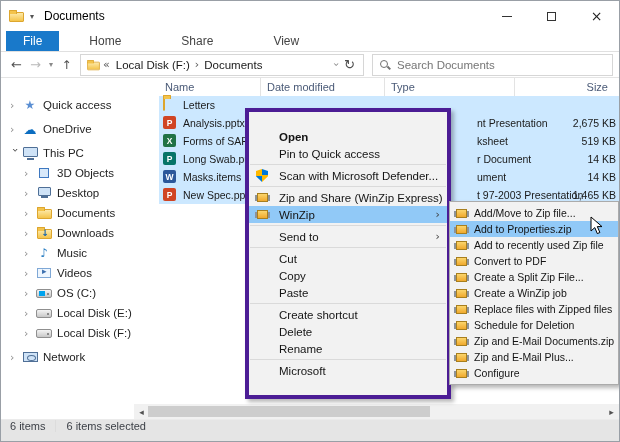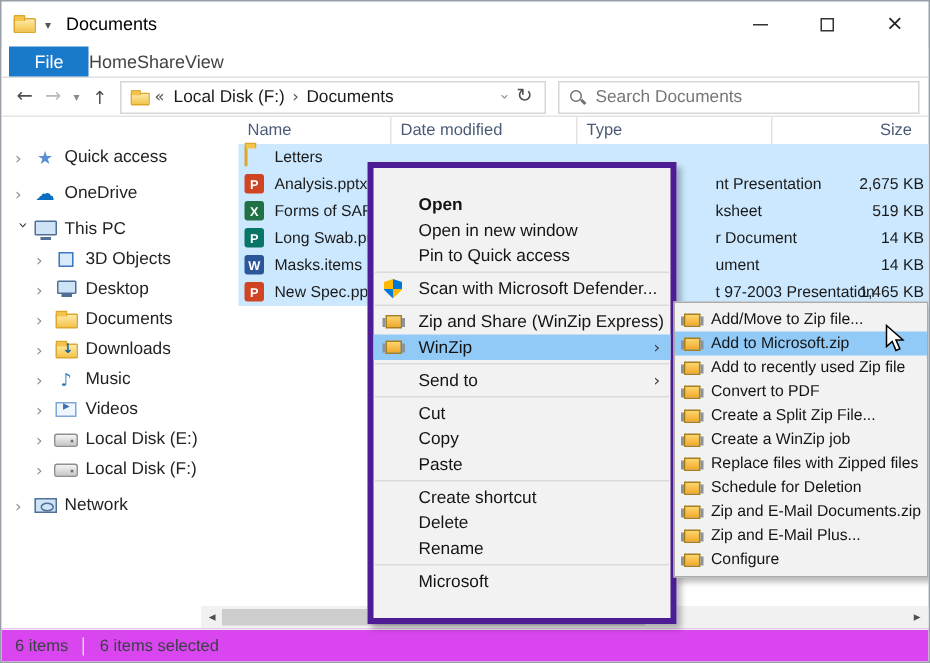--- a/index.html
+++ b/index.html
@@ -12,21 +12,21 @@
   .titlebar .title { margin-left:10px; font-size:12px; color:#000; }
   .qat-arrow { margin-left:6px; font-size:8px; color:#555; }
   .win-btns { margin-left:auto; display:flex; height:30px; }
   .wbtn { width:45px; height:30px; display:flex; align-items:center; justify-content:center; color:#222; }
   .wbtn .min-glyph { width:10px; height:1px; background:#333; display:block; }
   .wbtn .max-glyph { width:9px; height:9px; border:1px solid #333; display:block; }
   .wbtn.close { font-size:14px; font-family:"DejaVu Sans",sans-serif; }
 
   
   .tabs-row { height:21px; display:flex; align-items:stretch; padding-left:5px; border-bottom:1px solid #e0e0e0; background:#fff; }
-  .tab { padding:0 0; display:flex; align-items:center; color:#444; font-size:12px; }
+  .tab { padding:0 30px; display:flex; align-items:center; color:#444; font-size:12px; }
   .tab.file { background:var(--file-tab,#1979ca); color:#fff; padding:0 17px; }
 
   
   .addr-row { height:26px; display:flex; align-items:center; padding:0 6px; border-bottom:1px solid #e4e4e4; background:#fff; }
   .navb { width:19px; height:22px; display:flex; align-items:center; justify-content:center; font-family:"DejaVu Sans",sans-serif; }
   .navb.back { color:#4f4f4f; font-size:13px; }
   .navb.fwd { color:#b9b9b9; font-size:13px; }
   .navb.hist { color:#8a8a8a; font-size:8px; width:12px; }
   .navb.up { color:#4f4f4f; font-size:12px; }
   .addr-box { width:284px; height:22px; border:1px solid #d6d6d6; display:flex; align-items:center; padding:0 5px; margin-left:4px; background:#fff; }
@@ -101,21 +101,21 @@
   .fi-folder { width:15px; height:10px; margin-top:2px; }
 
   
   .hscroll { position:absolute; left:133px; right:0; bottom:0; height:15px; background:#f1f1f1; }
   .hs-arrow { position:absolute; top:0; width:15px; height:15px; display:flex; align-items:center; justify-content:center; color:#505050; font-family:"DejaVu Sans",sans-serif; font-size:9px; }
   .hs-arrow.left { left:0; }
   .hs-arrow.right { right:0; }
   .hs-thumb { position:absolute; left:14px; top:2px; width:282px; height:11px; background:#cdcdcd; }
 
   
-  .status { position:absolute; left:0; right:0; bottom:0; height:22px; border-top:1px solid #ebebeb; display:flex; align-items:center; padding-left:9px; font-size:11px; color:#3b3f46; background:#d946ef; }
+  .status { position:absolute; left:0; right:0; bottom:0; height:22px; border-top:1px solid #ebebeb; display:flex; align-items:flex-start; padding-left:9px; font-size:11px; color:#3b3f46; background:#e5e5e5; }
   .status .sdiv { width:1px; height:12px; background:#dcdcdc; margin:0 10px; }
 
   
   .menu { position:absolute; left:244px; top:107px; width:206px; background:var(--menu-bg,#f2f2f2); border:4px solid #4c1d95; box-shadow:3px 3px 4px rgba(0,0,0,.28); padding:16px 0; z-index:10; }
   .mi { height:17px; display:flex; align-items:center; padding:0 8px 0 30px; position:relative; white-space:nowrap; font-size:11.5px; color:#141414; }
   .mi.bold { font-weight:bold; }
   .mi.hl { background:var(--menu-highlight,#91c9f7); }
   .mi .mic { position:absolute; left:7px; top:2px; }
   .mi .sub { position:absolute; right:7px; color:#3c3c3c; font-family:"DejaVu Sans",sans-serif; font-size:11px; }
   .mi .sub::before { content:"\203A"; }
@@ -246,20 +246,27 @@
       <div class="side-item child">
         <span class="chev"></span>
         <span class="sic">
             <span class="ic-film"></span>
           </span>
         <span class="lbl">Videos</span>
       </div>
       <div class="side-item child">
         <span class="chev"></span>
         <span class="sic">
+            <span class="ic-drive os"></span>
+          </span>
+        <span class="lbl">OS (C:)</span>
+      </div>
+      <div class="side-item child">
+        <span class="chev"></span>
+        <span class="sic">
             <span class="ic-drive"></span>
           </span>
         <span class="lbl">Local Disk (E:)</span>
       </div>
       <div class="side-item child">
         <span class="chev"></span>
         <span class="sic">
             <span class="ic-drive"></span>
           </span>
         <span class="lbl">Local Disk (F:)</span>
@@ -332,21 +339,20 @@
 
     <div class="hscroll">
       <div class="hs-arrow left">◂</div>
       <div class="hs-thumb"></div>
       <div class="hs-arrow right">▸</div>
     </div>
   </div>
 
   <div class="menu">
     <div class="mi bold">Open</div>
-    <div class="mi">Open in new window</div>
     <div class="mi">Pin to Quick access</div>
     <div class="msep"></div>
     <div class="mi">
       <span class="mic mi-shield"></span>
       <span>Scan with Microsoft Defender...</span>
     </div>
     <div class="msep"></div>
     <div class="mi">
       <span class="mic mi-zip"></span>
       <span>Zip and Share (WinZip Express)</span>
@@ -373,21 +379,21 @@
     <div class="mi">Microsoft</div>
   </div>
 
   <div class="submenu">
     <div class="smi">
       <span class="mic mi-zip"></span>
       <span>Add/Move to Zip file...</span>
     </div>
     <div class="smi hl">
       <span class="mic mi-zip"></span>
-      <span>Add to Microsoft.zip</span>
+      <span>Add to Properties.zip</span>
     </div>
     <div class="smi">
       <span class="mic mi-zip"></span>
       <span>Add to recently used Zip file</span>
     </div>
     <div class="smi">
       <span class="mic mi-zip"></span>
       <span>Convert to PDF</span>
     </div>
     <div class="smi">

